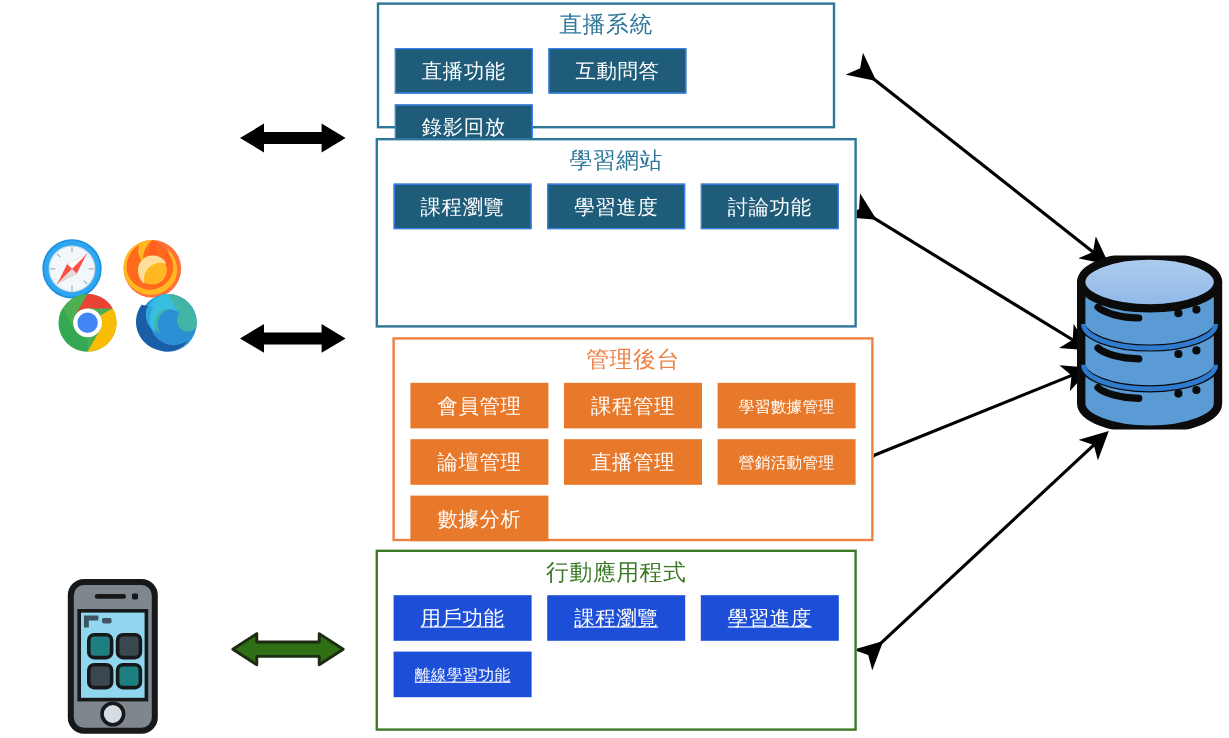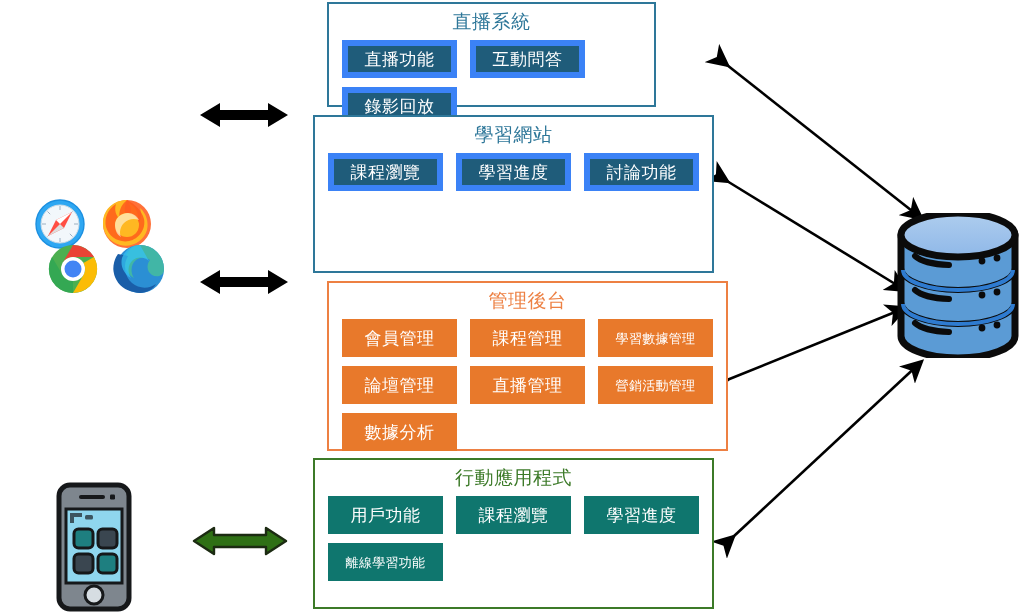--- a/index.html
+++ b/index.html
@@ -65,23 +65,23 @@
     align-items: center;
     justify-content: center;
     color: #ffffff;
     font-size: 17px;
     line-height: 17px;
     letter-spacing: 0.5px;
     white-space: nowrap;
   }
   .item.small { font-size: 13px; letter-spacing: 0.3px; }
 
-  .item.blue   { background: #1F5C7A; border: 6px solid #3b82f6; }
+  .item.blue   { background: #1F5C7A; border: 1px solid #3b82f6; }
   .item.orange { background: #E8792B; border: none; }
-  .item.green  { background: #0f766e; border: none; }
+  .item.green  { background: #1d4ed8; border: none; text-decoration: underline; }
 
   
   .harrow {
     position: absolute;
     width: 88px;
     height: 34px;
   }
 
   
   .connectors {
@@ -249,21 +249,21 @@
 
       <circle cx="89" cy="48" r="3.4" fill="#0B0B0B"></circle>
       <circle cx="104" cy="45" r="3.4" fill="#0B0B0B"></circle>
       <circle cx="89" cy="82" r="3.4" fill="#0B0B0B"></circle>
       <circle cx="104" cy="79" r="3.4" fill="#0B0B0B"></circle>
       <circle cx="89" cy="115" r="3.4" fill="#0B0B0B"></circle>
       <circle cx="104" cy="112" r="3.4" fill="#0B0B0B"></circle>
     </svg>
   </div>
 
-  <div class="panel blue" style="left:327px; top:2px; width:329px; height:105px;">
+  <div class="panel blue" style="left:314px; top:2px; width:382px; height:105px;">
     <div class="panel-title">直播系統</div>
     <div class="panel-items">
       <div class="item blue">直播功能</div>
       <div class="item blue">互動問答</div>
       <div class="item blue">錄影回放</div>
     </div>
   </div>
 
   <div class="panel blue" style="left:313px; top:115px; width:401px; height:158px;">
     <div class="panel-title">學習網站</div>

